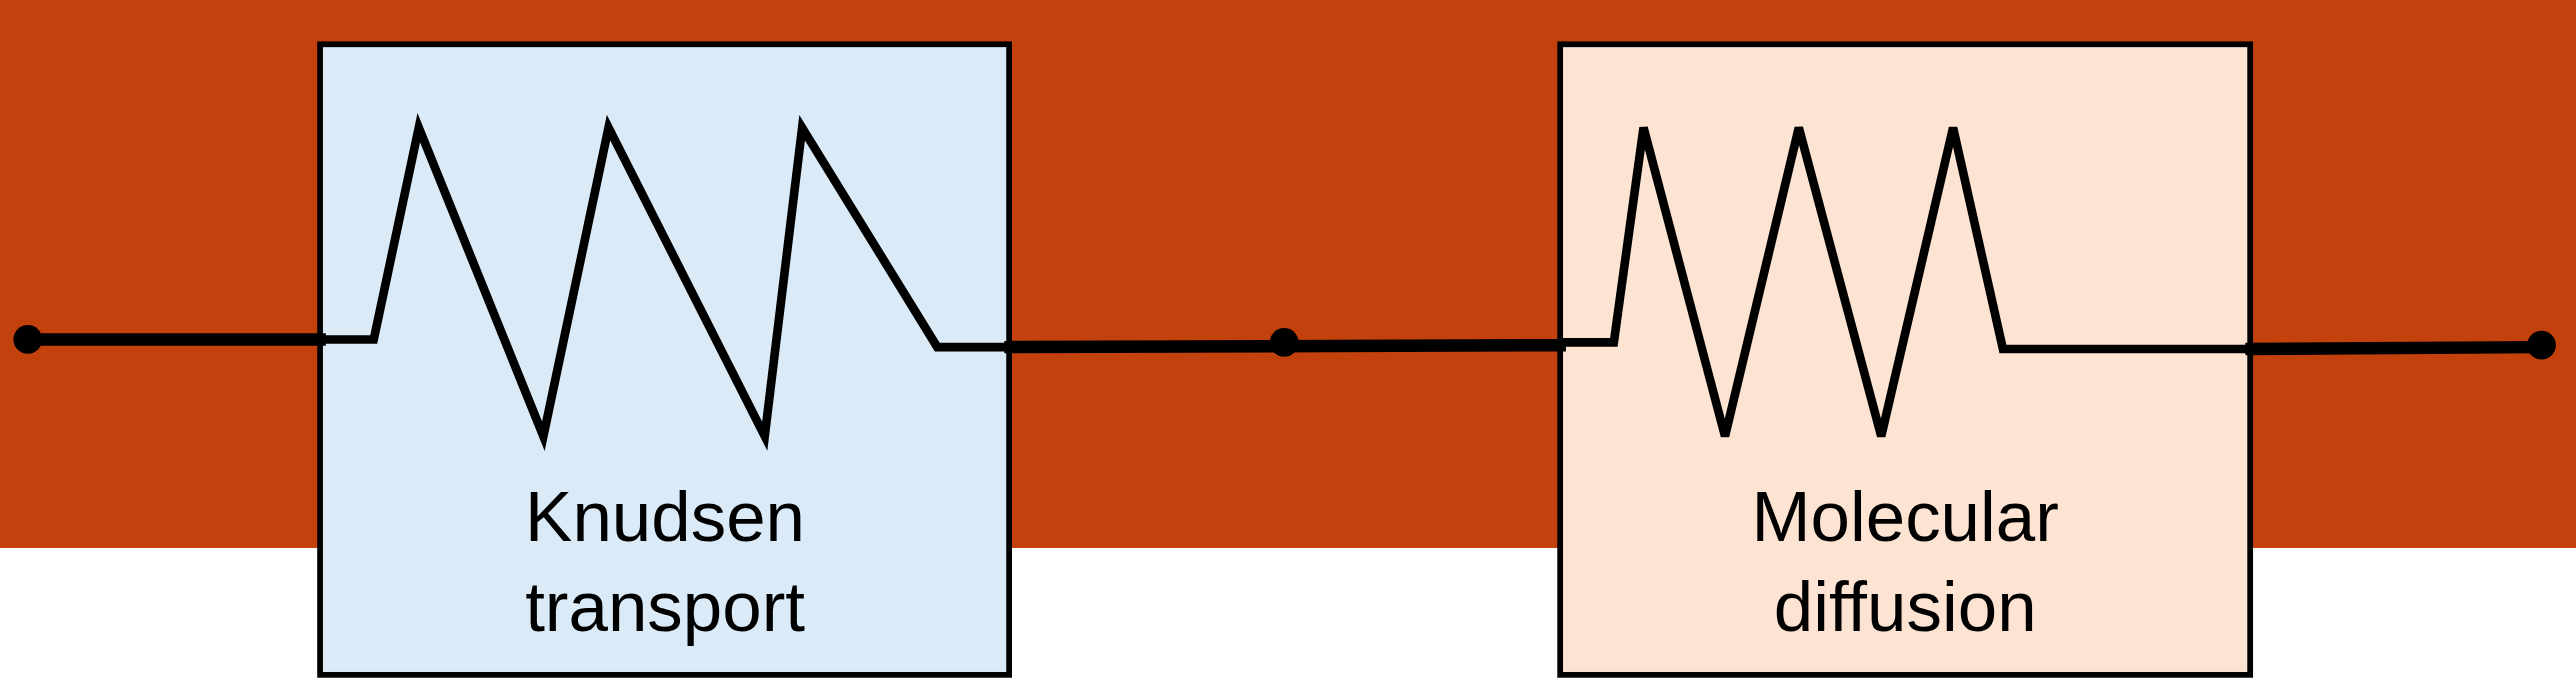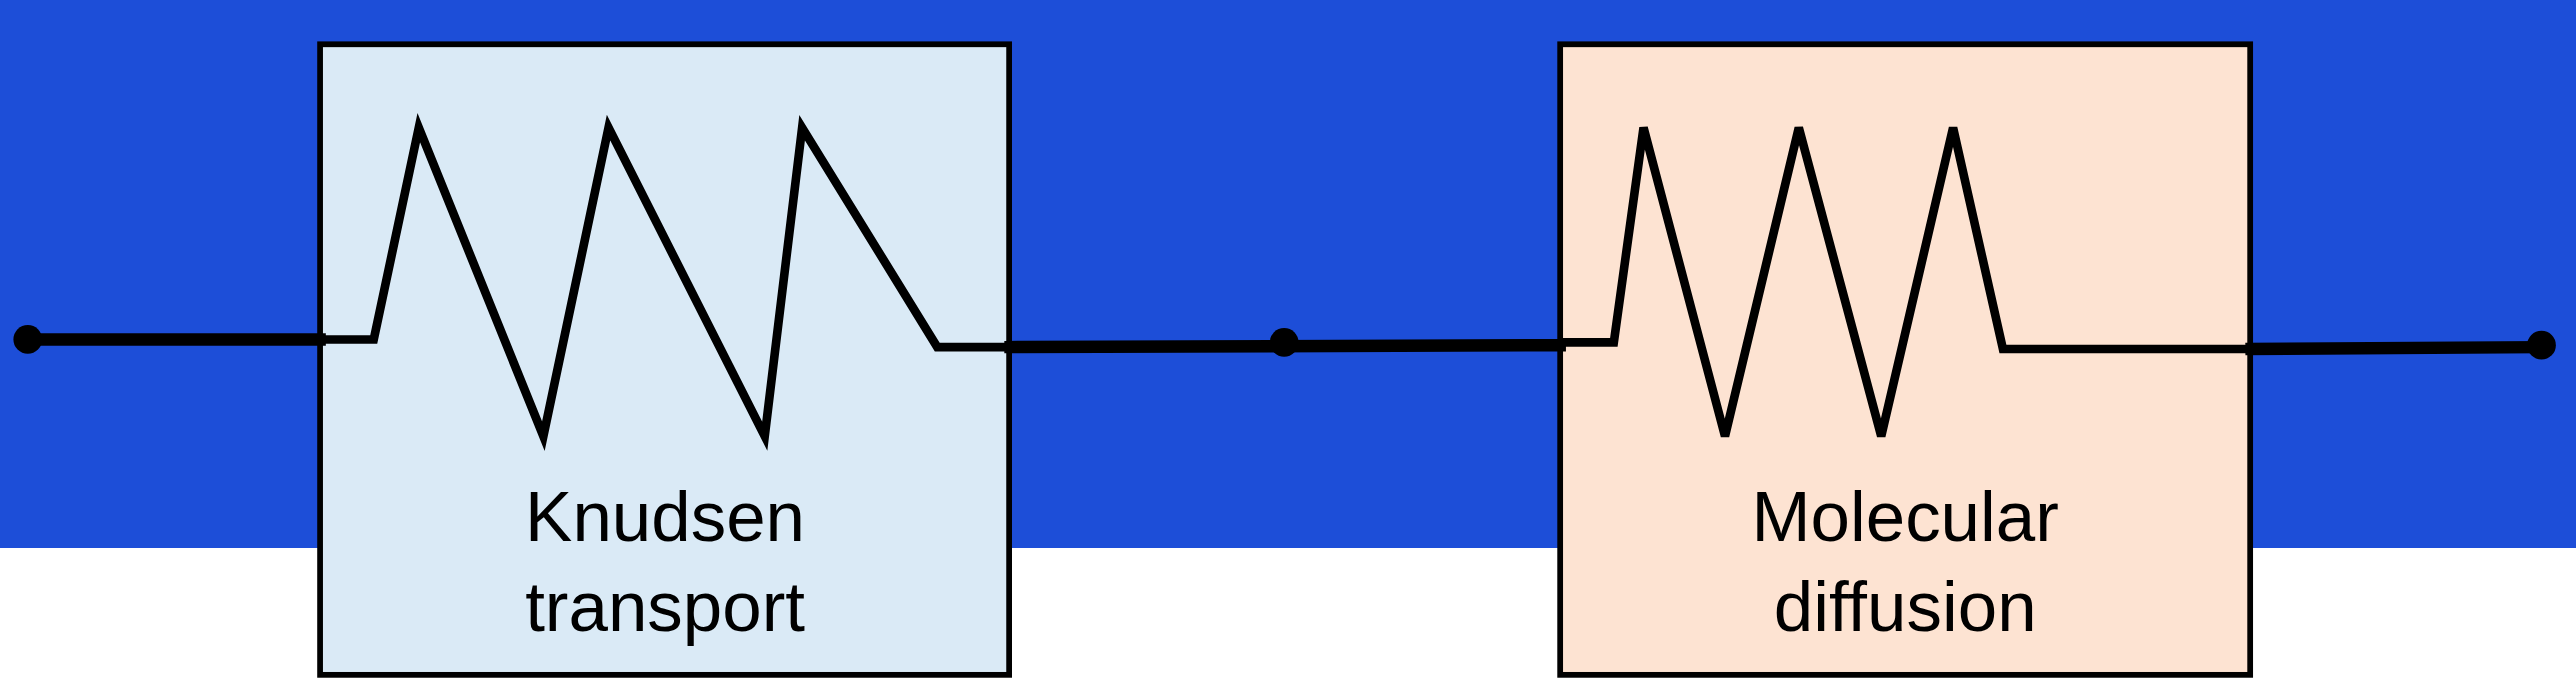--- a/index.html
+++ b/index.html
@@ -28,21 +28,21 @@
     font-family: "Liberation Sans", sans-serif;
     font-size: 74px;
     fill: #000000;
     text-anchor: middle;
     dominant-baseline: auto;
   }
 </style>
 </head>
 <body style="background: rgb(255, 255, 255);">
 
-<div id="diagram-root" style="width: 2576px; height: 548px; background: #1d4ed8;">
+<div id="diagram-root" style="width: 2576px; height: 548px; background: #c2410c;">
   <svg id="circuit-svg" viewBox="0 0 2688 729" xmlns="http://www.w3.org/2000/svg">
 
     <g>
       <rect x="334" y="46" width="719" height="658" fill="#daeaf6" stroke="#000000" stroke-width="6"></rect>
       <text class="block-label" x="694" y="564" font-size="74">Knudsen</text>
       <text class="block-label" x="694" y="658" font-size="74">transport</text>
       <path fill="none" stroke-linejoin="miter" stroke-linecap="butt" d="M 334 354 L 390 354 L 437 133 L 567 455 L 635 133 L 798 455 L 837 133 L 978 362 L 1053 362" stroke="#000000" stroke-width="9"></path>
     </g>
 
     <g>

